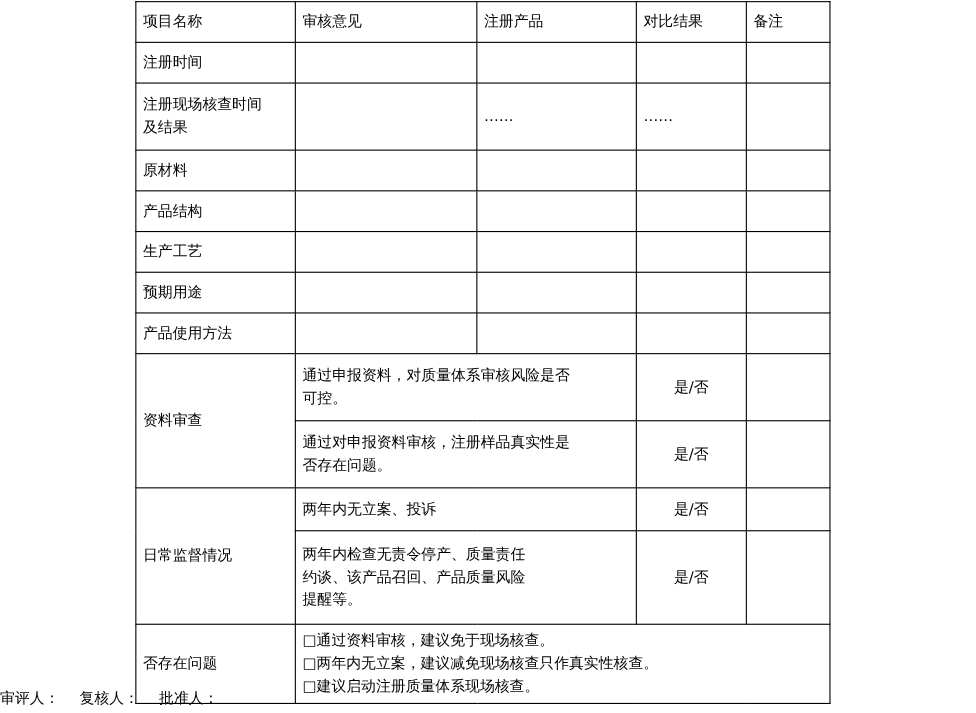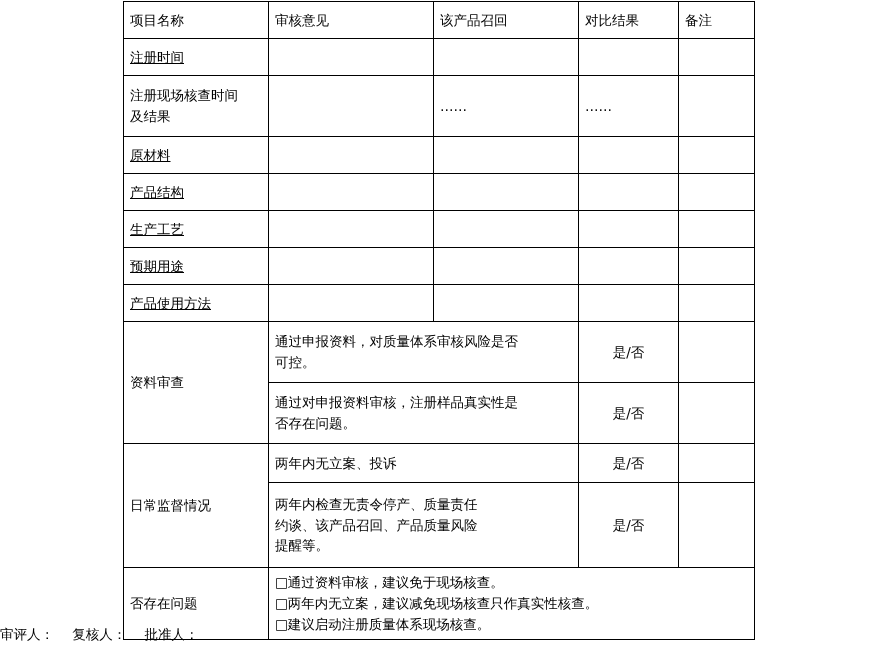--- a/index.html
+++ b/index.html
@@ -48,21 +48,21 @@
     text-align: left;
     height: 28px;
   }
   .row-label {
     text-align: left;
   }
   .center {
     text-align: center;
   }
   .tall2 { height: 52px; }
-  .h28 { height: 28px; text-decoration: underline; }
+  .h28 { height: 28px; }
   .h30 { height: 30px; }
   .dots {
     text-align: left;
     padding-left: 10px;
   }
   .multiline {
     line-height: 1.7;
   }
   .opt-cell {
     text-align: left;
@@ -89,21 +89,21 @@
       <col class="c0">
         <col class="c1">
         <col class="c2">
         <col class="c3">
         <col class="c4">
     </colgroup>
     <tbody>
       <tr class="hdr">
         <td>项目名称</td>
         <td>审核意见</td>
-        <td>该产品召回</td>
+        <td>注册产品</td>
         <td>对比结果</td>
         <td>备注</td>
       </tr>
 
       <tr>
         <td class="row-label h28">注册时间</td>
         <td class="h28"></td>
         <td class="h28"></td>
         <td class="h28"></td>
         <td class="h28"></td>

